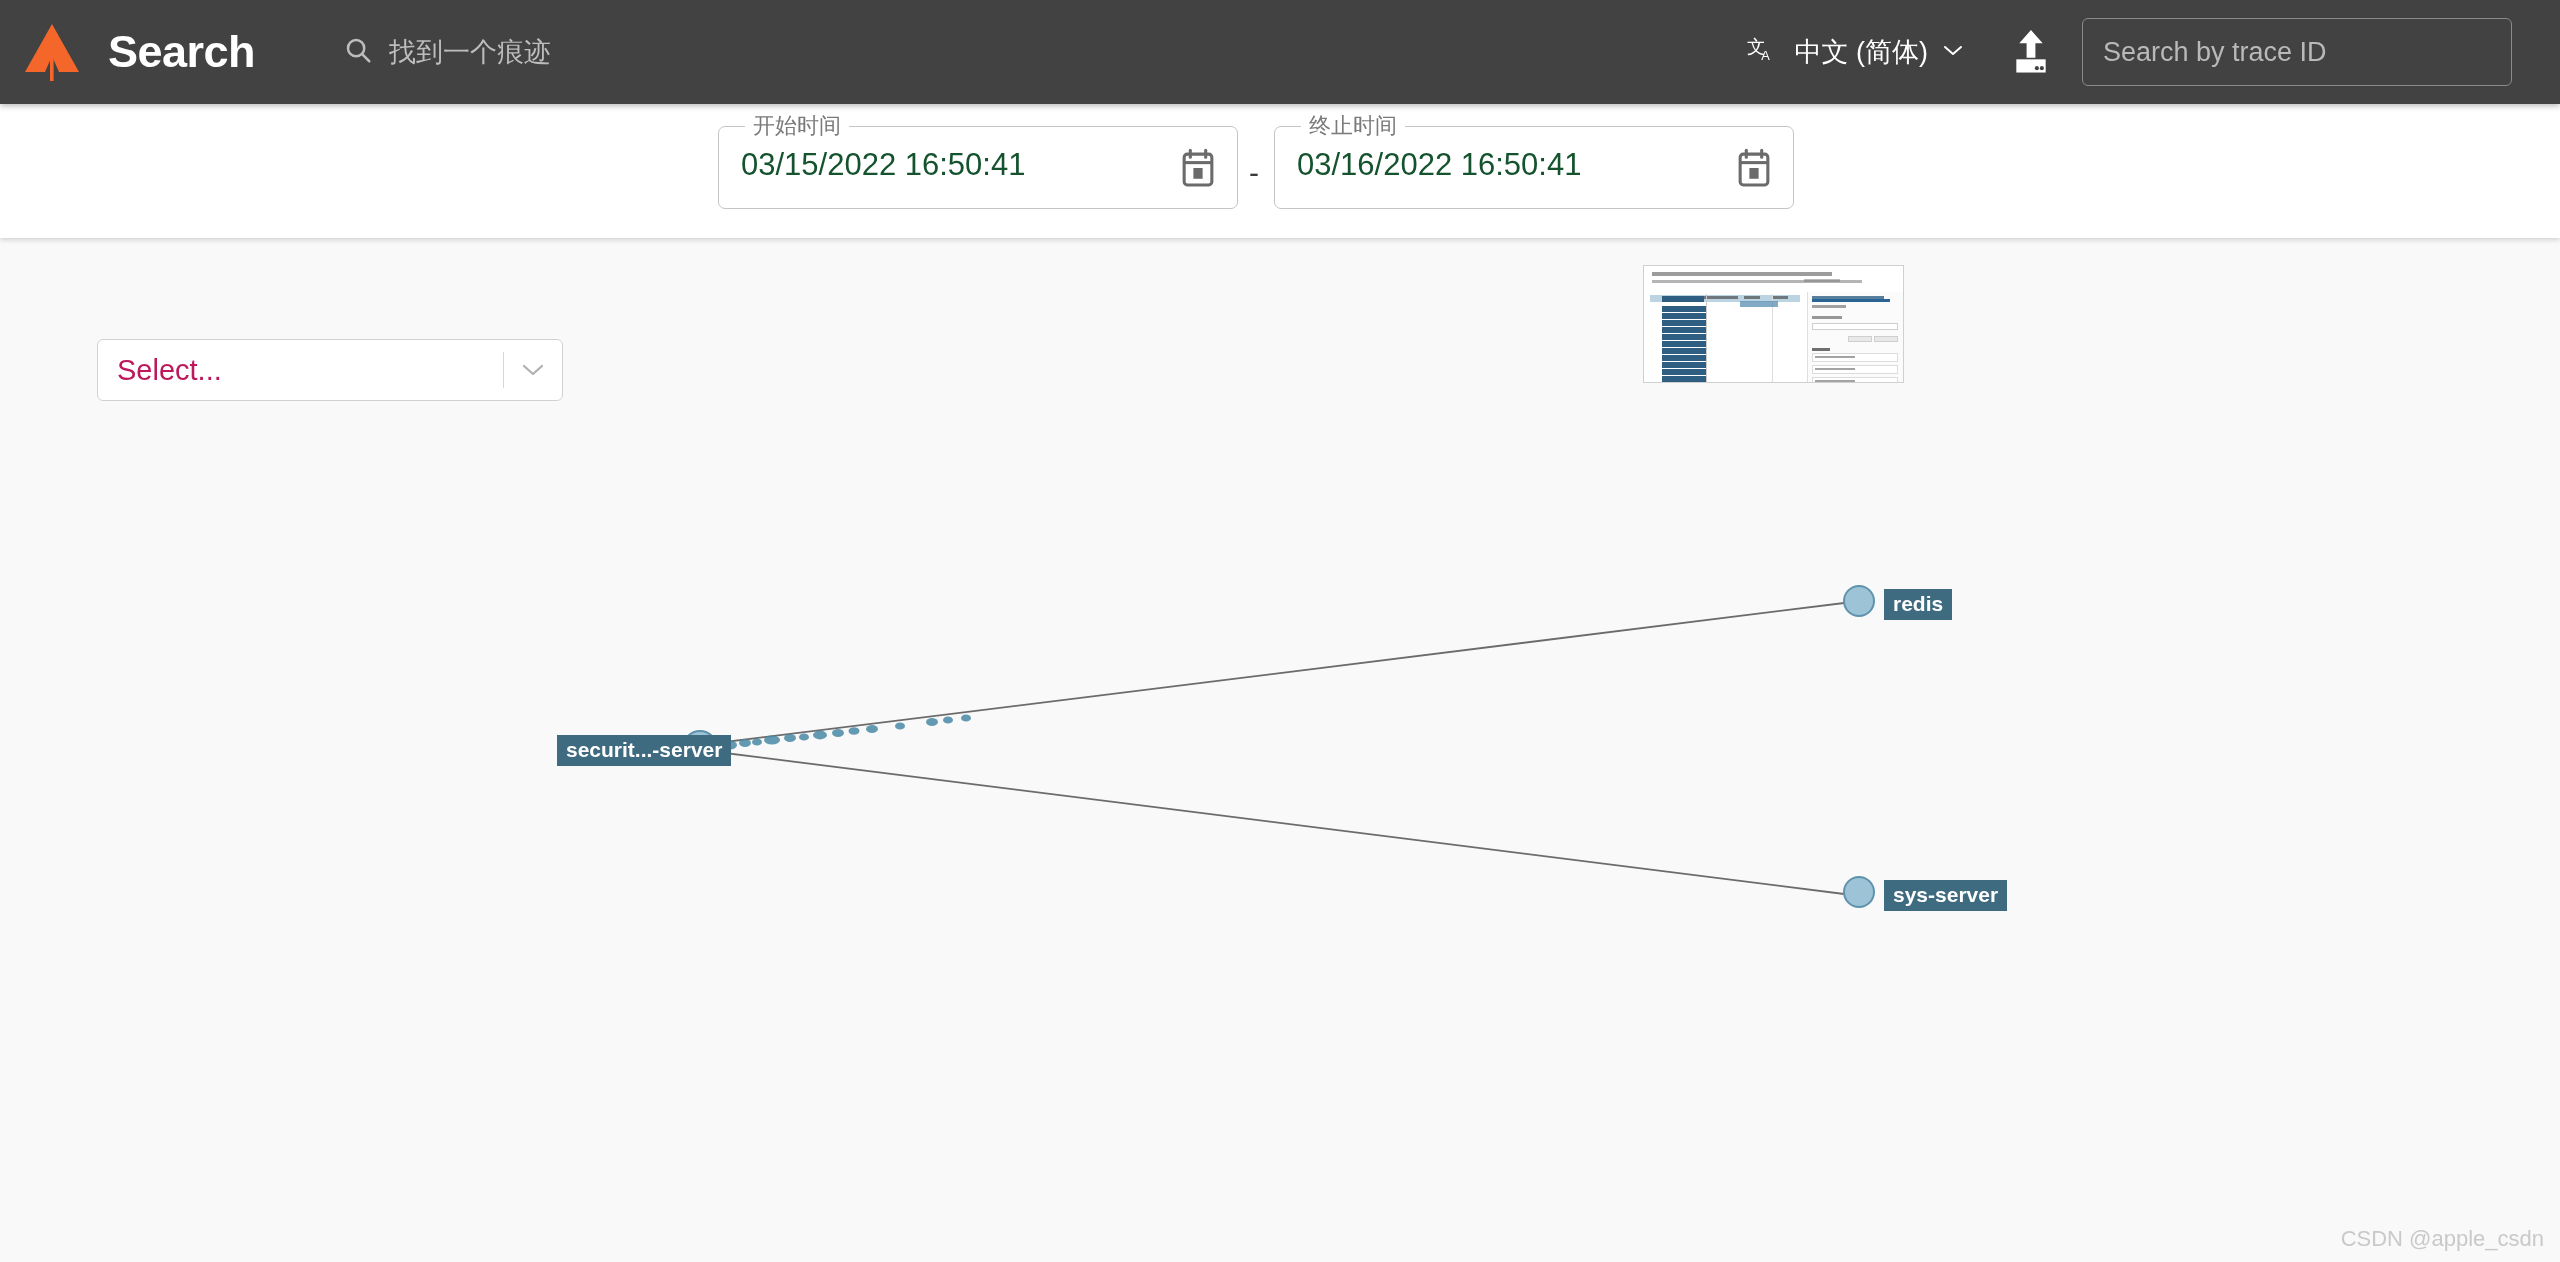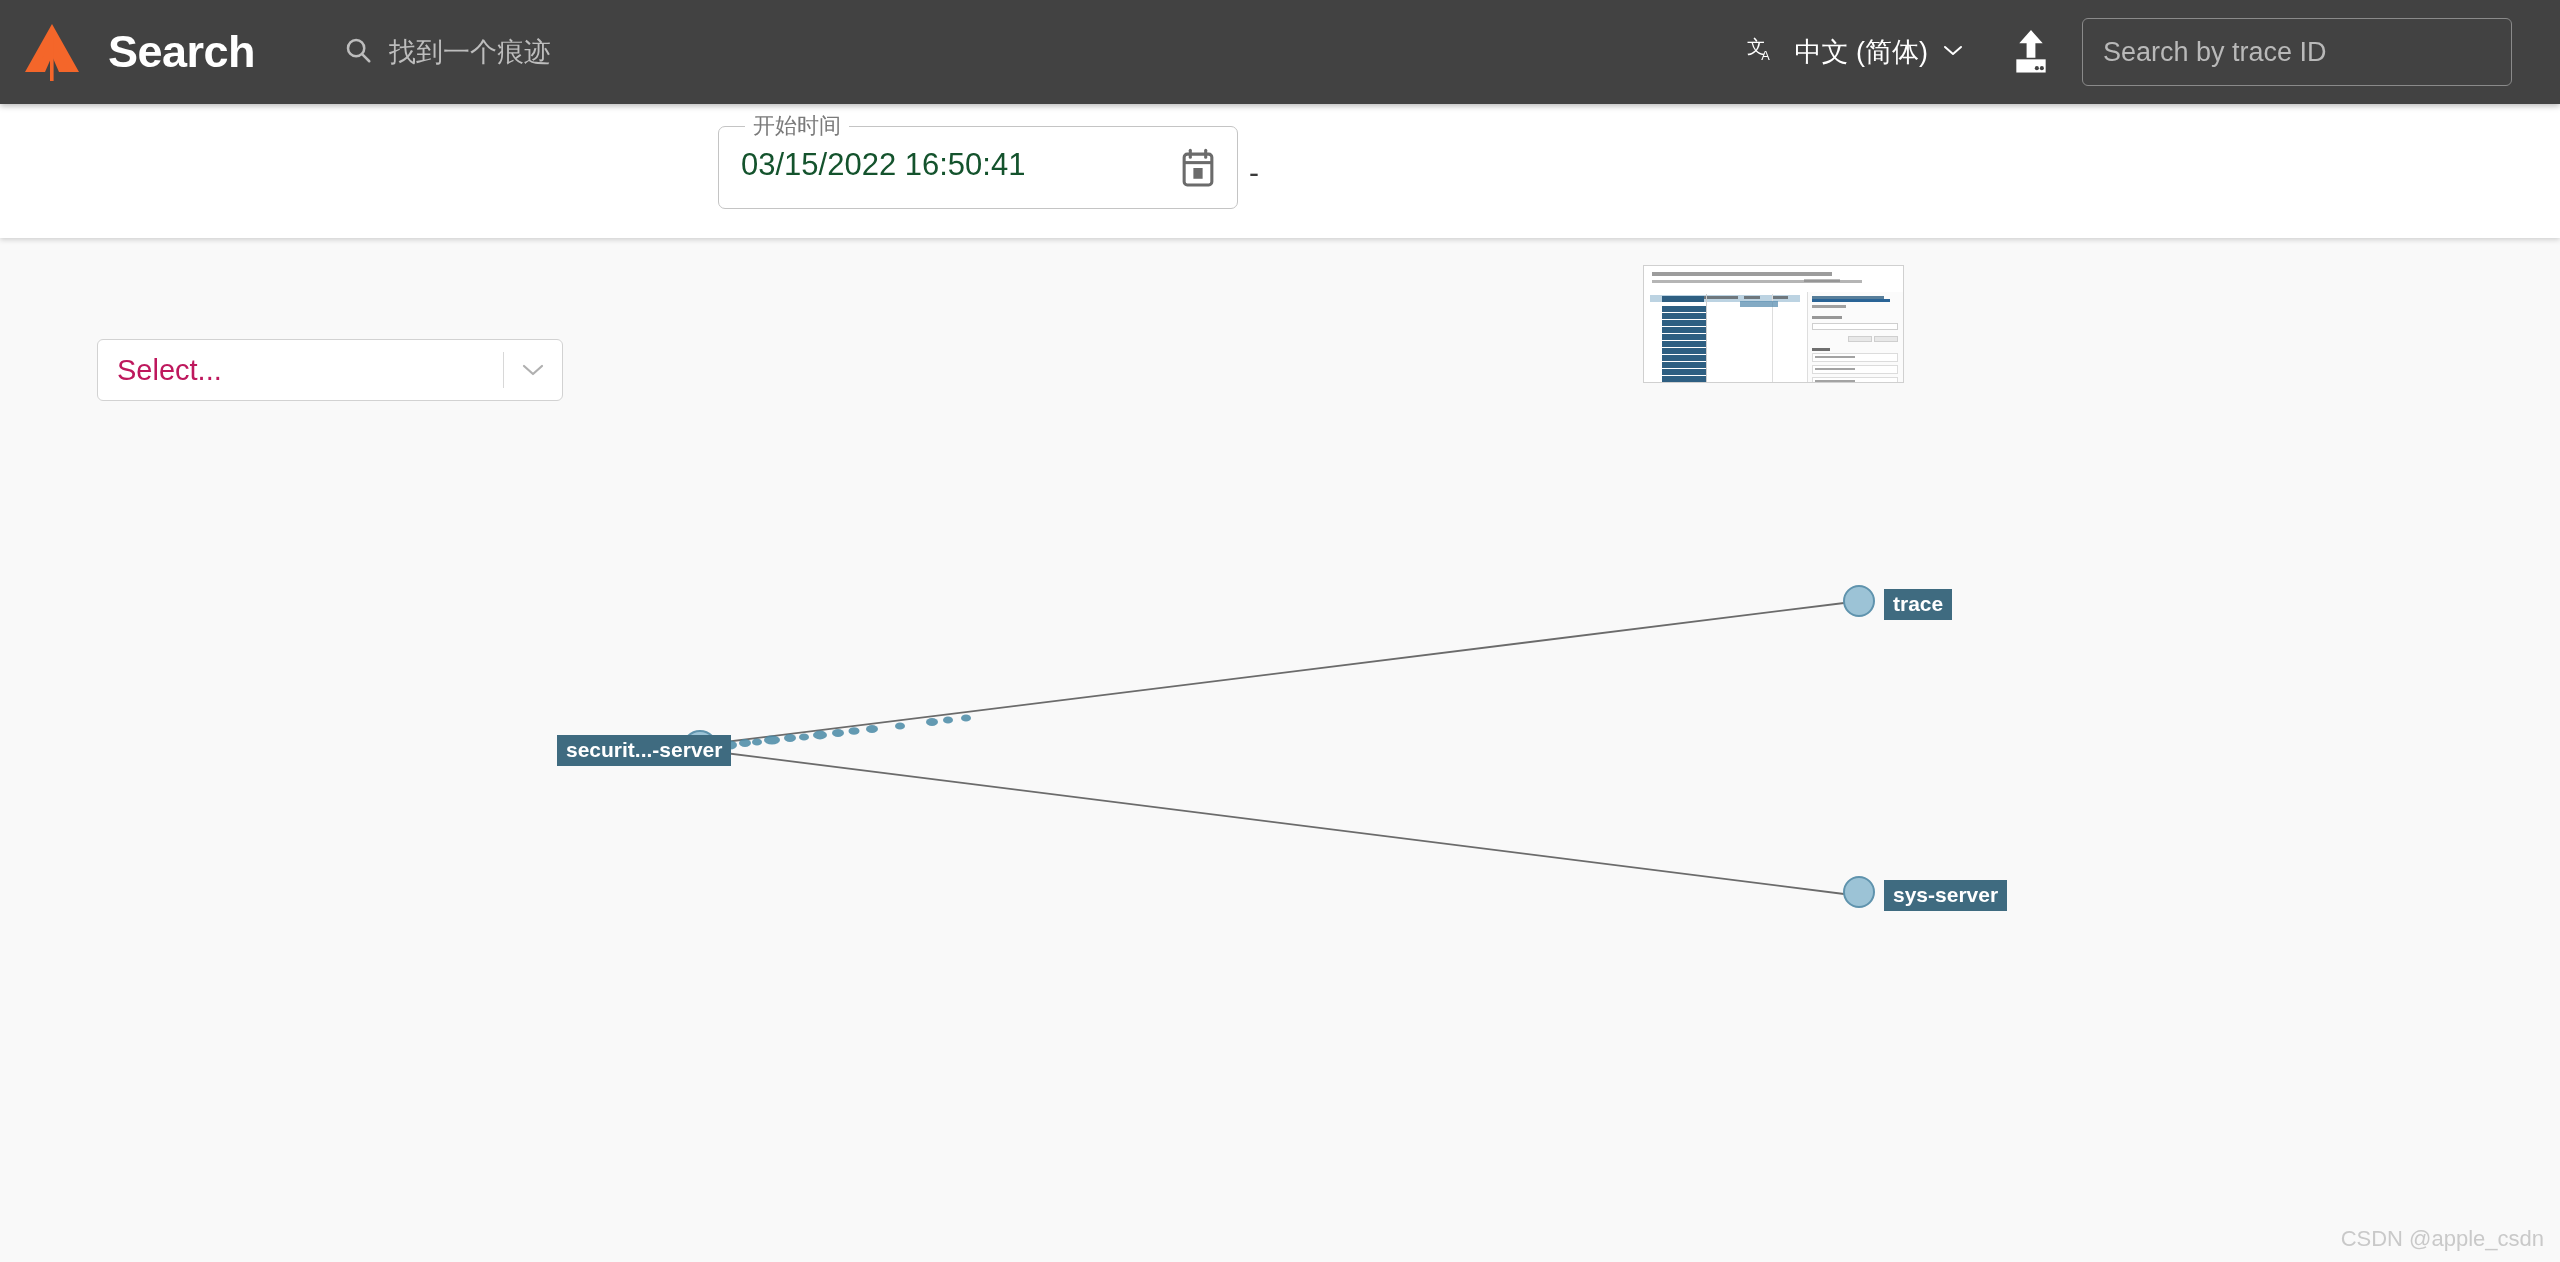--- a/index.html
+++ b/index.html
@@ -353,20 +353,33 @@
         <line x1="7" y1="1.5" x2="7" y2="6" stroke-linecap="round"></line>
         <line x1="17" y1="1.5" x2="17" y2="6" stroke-linecap="round"></line>
         <line x1="3" y1="9.5" x2="21" y2="9.5"></line>
         <rect x="9" y="13" width="6" height="7" fill="#6b6b6b" stroke="none"></rect>
       </svg>
     </span>
   </div>
 
   <div class="dash">-</div>
 
+  <div class="dt-field" style="left:1274px; width:520px;">
+    <span class="dt-legend">终止时间</span>
+    <span class="dt-value">03/16/2022 16:50:41</span>
+    <span class="cal-icon">
+      <svg width="38" height="40" viewBox="0 0 24 26" fill="none" stroke="#6b6b6b" stroke-width="2">
+        <rect x="3" y="4" width="18" height="20" rx="2"></rect>
+        <line x1="7" y1="1.5" x2="7" y2="6" stroke-linecap="round"></line>
+        <line x1="17" y1="1.5" x2="17" y2="6" stroke-linecap="round"></line>
+        <line x1="3" y1="9.5" x2="21" y2="9.5"></line>
+        <rect x="9" y="13" width="6" height="7" fill="#6b6b6b" stroke="none"></rect>
+      </svg>
+    </span>
+  </div>
 </div>
 
 <button class="go-btn">
   <svg width="42" height="42" viewBox="0 0 24 24" fill="none" stroke="#ffffff" stroke-width="2.6">
     <circle cx="10.5" cy="10.5" r="6.2"></circle>
     <line x1="15.2" y1="15.2" x2="20.5" y2="20.5" stroke-linecap="round"></line>
   </svg>
 </button>
 
 <div class="canvas">
@@ -393,21 +406,21 @@
       <ellipse cx="948" cy="482" rx="5" ry="3.6"></ellipse>
       <ellipse cx="966" cy="480" rx="5" ry="3.6"></ellipse>
     </g>
 
     <circle cx="700" cy="510" r="17" fill="#9cc3d6" stroke="#5f93ad" stroke-width="2"></circle>
     <circle cx="1859" cy="363" r="15" fill="#9cc3d6" stroke="#5f93ad" stroke-width="2"></circle>
     <circle cx="1859" cy="654" r="15" fill="#9cc3d6" stroke="#5f93ad" stroke-width="2"></circle>
   </svg>
 
   <div class="node-label" style="left:557px; top:497px;">securit...-server</div>
-  <div class="node-label" style="left:1884px; top:351px;">trace</div>
+  <div class="node-label" style="left:1884px; top:351px;">redis</div>
   <div class="node-label" style="left:1884px; top:642px;">sys-server</div>
 
   <div class="wm">CSDN @apple_csdn</div>
 </div>
 
 <div class="select-box">
   <span class="ph">Select...</span>
   <span class="select-sep"></span>
   <span class="select-arrow">
     <svg width="26" height="16" viewBox="0 0 26 16" fill="none" stroke="#b0b0b0" stroke-width="2.2">

